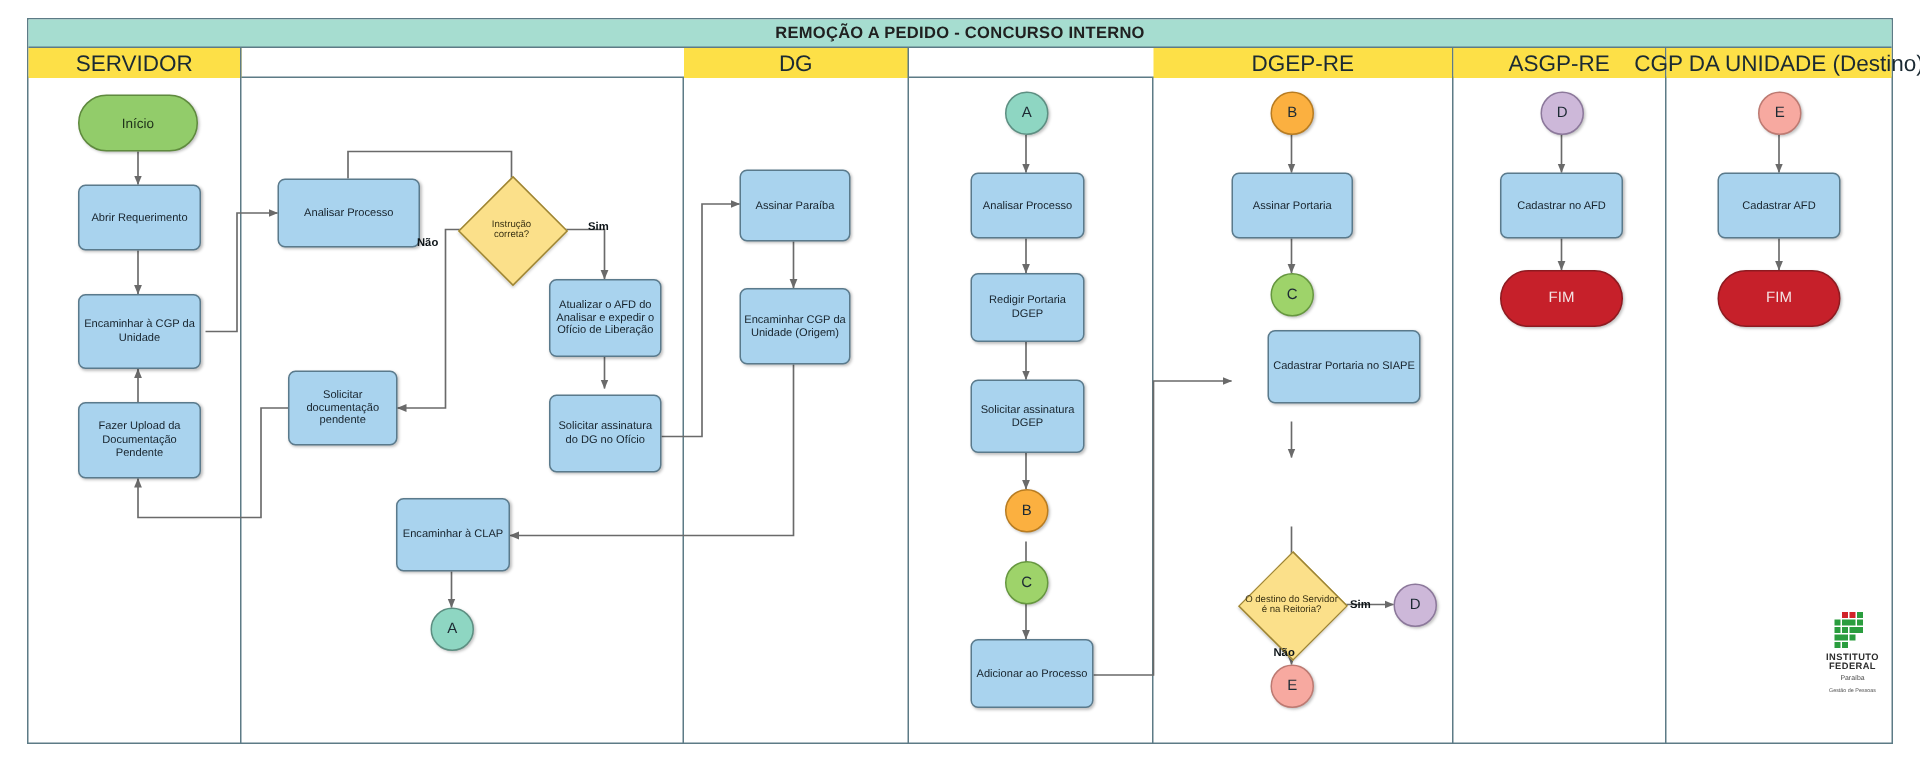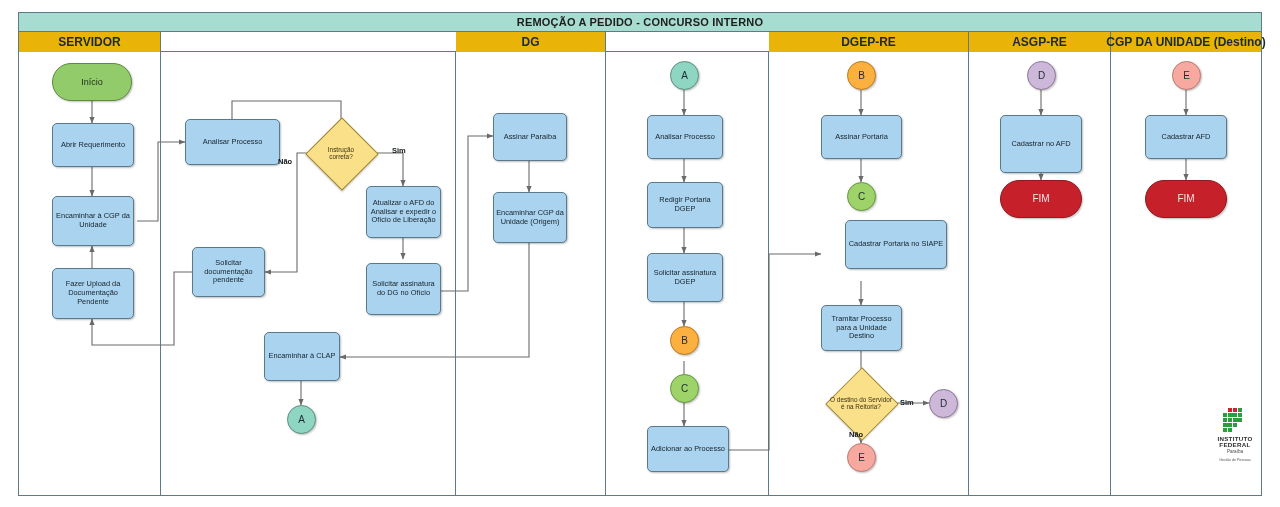--- a/index.html
+++ b/index.html
@@ -9,24 +9,24 @@
   .pool{position:absolute;left:18px;top:12px;width:1244px;height:484px;
         border:1px solid #5d7b86;box-sizing:border-box;background:#ffffff;}
 
   .title-bar{position:absolute;left:0;top:0;width:100%;height:19px;
         background:#a6ddd0;border-bottom:1px solid #5d7b86;box-sizing:border-box;
         display:flex;align-items:center;justify-content:center;
         font-size:11px;font-weight:bold;color:#202020;letter-spacing:.2px;}
 
   .lane-head-row{position:absolute;left:0;top:19px;width:100%;height:20px;
         box-sizing:border-box;border-bottom:1px solid #5d7b86;}
-  .lane-head{position:absolute;top:0;height:20px;background:#eab308;
+  .lane-head{position:absolute;top:0;height:20px;background:#fde047;
         box-sizing:border-box;border-right:1px solid #5d7b86;
         display:flex;align-items:center;justify-content:center;
-        font-size:12px;font-weight:bold;color:#1b2a33;white-space:nowrap;}
+        font-size:15px;font-weight:normal;color:#1b2a33;white-space:nowrap;}
   .lane-head.last{border-right:none;}
 
   .lane-body{position:absolute;top:39px;height:444px;box-sizing:border-box;
         border-right:1px solid #5d7b86;}
   .lane-body.last{border-right:none;}
 
   svg.edges{position:absolute;left:0;top:0;width:1280px;height:507px;
         pointer-events:none;overflow:visible;}
 
   .node{position:absolute;box-sizing:border-box;display:flex;align-items:center;
@@ -202,34 +202,33 @@
   <div class="node proc" style="left:647px;top:426px;width:82px;height:46px;">Adicionar ao Processo</div>
 
   <div class="node conn b" style="left:847px;top:61px;width:29px;height:29px;">B</div>
 
   <div class="node proc" style="left:821px;top:115px;width:81px;height:44px;">Assinar Portaria</div>
 
   <div class="node conn c" style="left:847px;top:182px;width:29px;height:29px;">C</div>
 
   <div class="node proc" style="left:821px;top:220px;width:102px;height:49px;margin-left:24px;">Cadastrar Portaria no SIAPE</div>
 
-  <div class="node proc" style="left:821px;top:305px;width:81px;height:46px;">Tramitar Processo para a Unidade Destino</div>
 
   <div class="dec-wrap" style="left:828px;top:378px;width:66px;height:50px;">
     <div class="dia" style="transform:rotate(45deg) scale(.76,1.0);"></div>
     <div class="dlabel">O destino do Servidor é na Reitoria?</div>
   </div>
 
   <div class="node conn d" style="left:929px;top:389px;width:29px;height:29px;">D</div>
 
   <div class="node conn e" style="left:847px;top:443px;width:29px;height:29px;">E</div>
 
   <div class="node conn d" style="left:1027px;top:61px;width:29px;height:29px;">D</div>
 
-  <div class="node proc" style="left:1000px;top:115px;width:82px;height:58px;">Cadastrar no AFD</div>
+  <div class="node proc" style="left:1000px;top:115px;width:82px;height:44px;">Cadastrar no AFD</div>
 
   <div class="node term end" style="left:1000px;top:180px;width:82px;height:38px;">FIM</div>
 
   <div class="node conn e" style="left:1172px;top:61px;width:29px;height:29px;">E</div>
 
   <div class="node proc" style="left:1145px;top:115px;width:82px;height:44px;">Cadastrar AFD</div>
 
   <div class="node term end" style="left:1145px;top:180px;width:82px;height:38px;">FIM</div>
 
   <div class="edge-label" style="left:392px;top:146px;">Sim</div>

